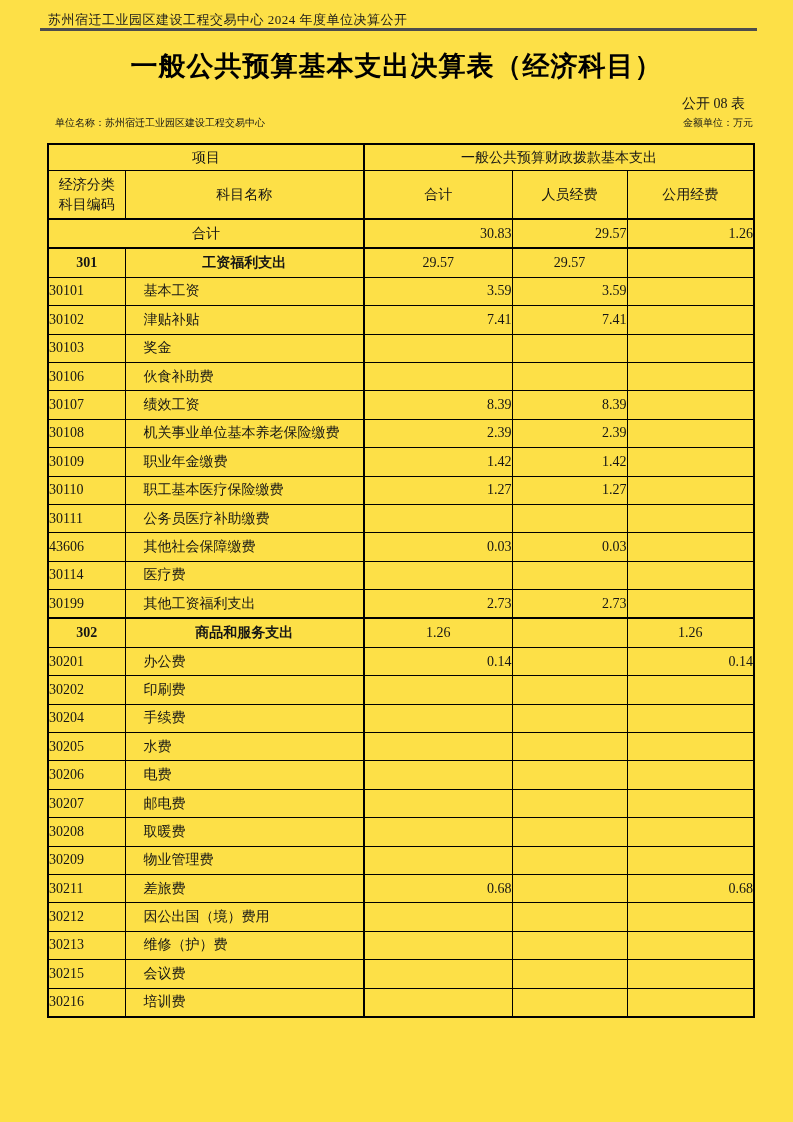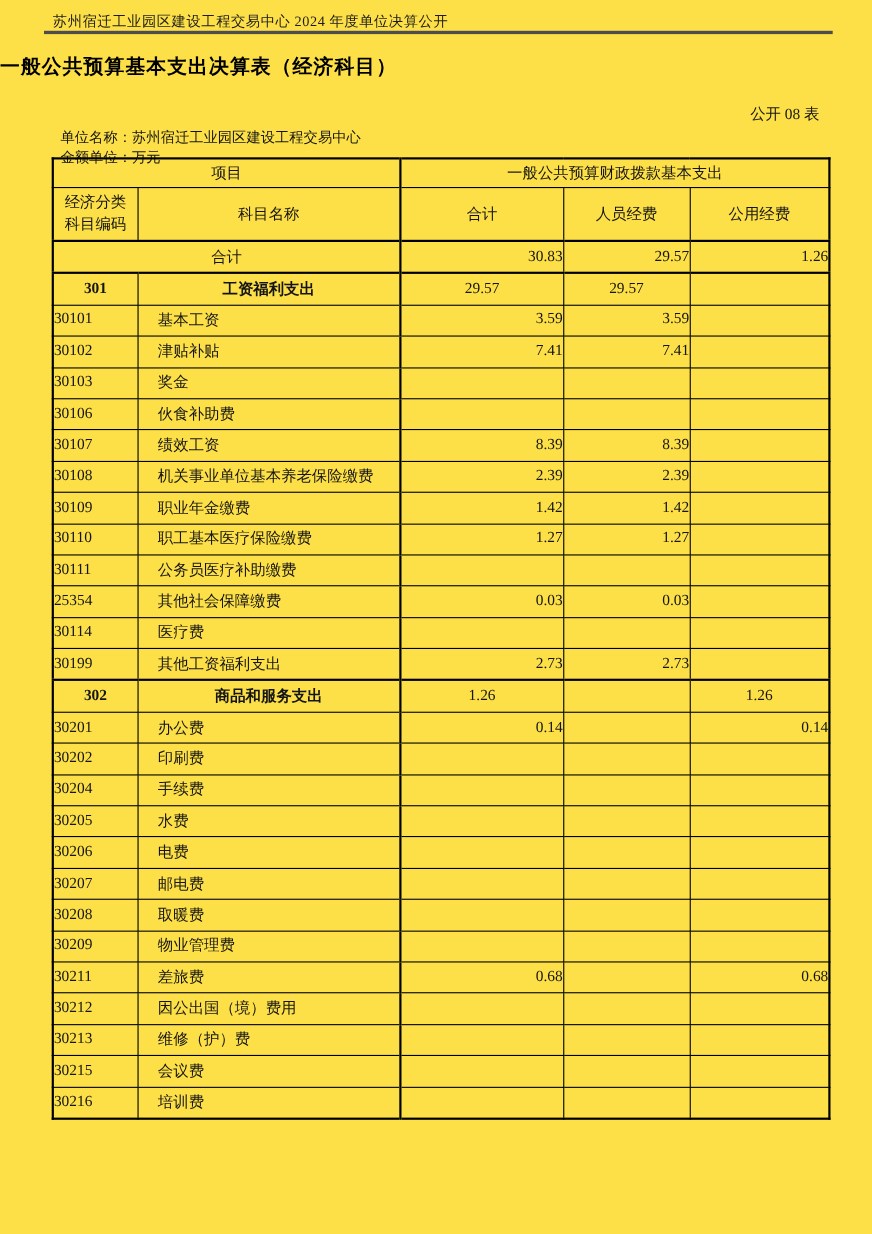--- a/index.html
+++ b/index.html
@@ -14,33 +14,32 @@
   .page-header {
     position:absolute; left:48px; top:11px;
     font-size:13px; letter-spacing:0.5px; color:#1c1c1c;
   }
   .page-header-rule {
     position:absolute; left:40px; top:28px; width:717px; height:3px;
     background:#4d4d4d;
   }
   .title {
     position:absolute; left:0; right:0; top:48px; margin:0;
-    text-align:left;
+    text-align:center;
     font-family:Liberation Mono, monospace;
-    font-size:18px; font-weight:700; letter-spacing:1px; color:#000;
+    font-size:27px; font-weight:700; letter-spacing:1px; color:#000;
   }
   .table-code {
     position:absolute; right:48px; top:95px;
     font-size:14px;
   }
   .meta-row {
     position:absolute; left:55px; right:40px; top:116px;
-    display:flex; 
-    font-size:13px;
-    flex-direction:column;
+    display:flex; justify-content:space-between;
+    font-size:10px;
   }
   table.budget-table {
     position:absolute; left:47px; top:143px;
     width:706px;
     border-collapse:collapse; table-layout:fixed;
     font-size:14px;
     border:2px solid #000;
   }
   .budget-table th, .budget-table td {
     border:1px solid #000;
@@ -177,21 +176,21 @@
           <td class="num"></td>
         </tr>
         <tr class="item-row">
           <td class="code">30111</td>
           <td class="name indent">公务员医疗补助缴费</td>
           <td class="num thickL"></td>
           <td class="num"></td>
           <td class="num"></td>
         </tr>
         <tr class="item-row">
-          <td class="code">25354</td>
+          <td class="code">43606</td>
           <td class="name indent">其他社会保障缴费</td>
           <td class="num thickL">0.03</td>
           <td class="num">0.03</td>
           <td class="num"></td>
         </tr>
         <tr class="item-row">
           <td class="code">30114</td>
           <td class="name indent">医疗费</td>
           <td class="num thickL"></td>
           <td class="num"></td>

